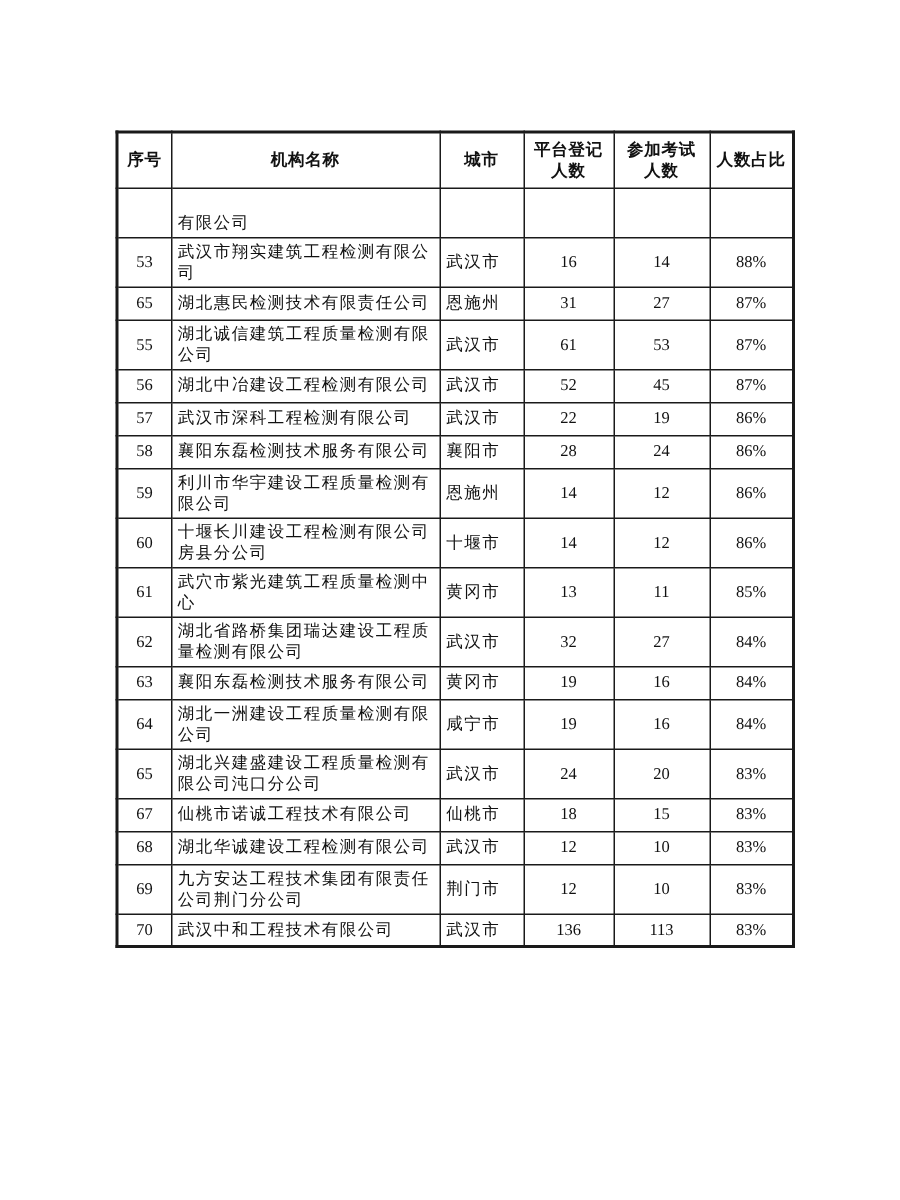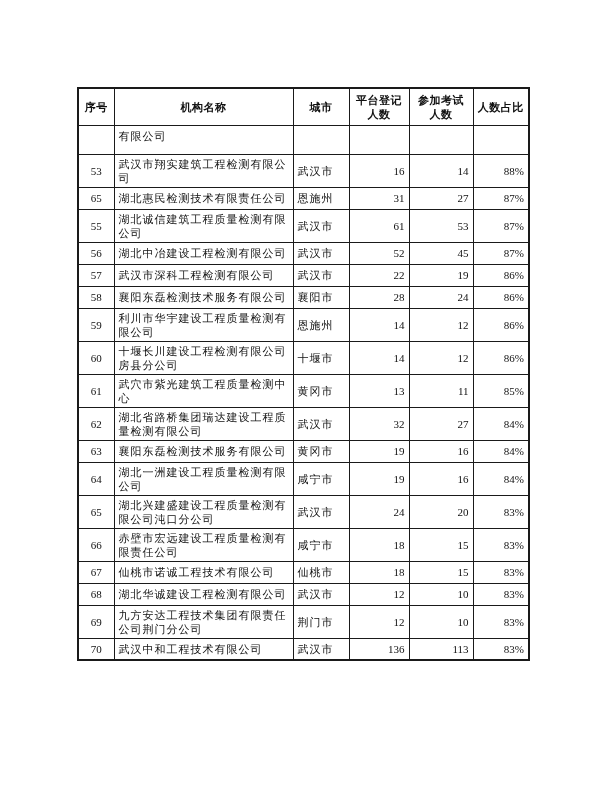--- a/index.html
+++ b/index.html
@@ -42,41 +42,41 @@
     font-weight: bold;
     text-align: center;
     line-height: 14px;
     letter-spacing: 0.5px;
   }
   tr.row-cont {
     height: 29px;
   }
   tr.row-cont td {
     vertical-align: top;
-    padding-top: 3px;
+    padding-top: 16px;
   }
   tr.row {
     height: 22px;
   }
   td.c-no {
     text-align: center;
     font-family: "Liberation Serif", "DejaVu Serif", serif;
   }
   td.c-name {
     text-align: left;
     padding-left: 5px;
     padding-right: 5px;
     letter-spacing: 1px;
     word-break: break-all;
   }
   td.c-city {
     letter-spacing: 1px;
   }
   td.c-num {
-    text-align: right;
+    text-align: center;
     font-family: "Liberation Serif", "DejaVu Serif", serif;
     margin-left: 29px;
   }
   .page-number {
     position: absolute;
     left: 78px;
     top: 730px;
     font-size: 16px;
     letter-spacing: 1px;
     color: #a21caf;
@@ -214,28 +214,20 @@
         </tr>
         <tr class="row">
           <td class="c-no">65</td>
           <td class="c-name">湖北兴建盛建设工程质量检测有限公司沌口分公司</td>
           <td class="c-city">武汉市</td>
           <td class="c-num">24</td>
           <td class="c-num">20</td>
           <td class="c-num">83%</td>
         </tr>
         <tr class="row">
-          <td class="c-no">66</td>
-          <td class="c-name">赤壁市宏远建设工程质量检测有限责任公司</td>
-          <td class="c-city">咸宁市</td>
-          <td class="c-num">18</td>
-          <td class="c-num">15</td>
-          <td class="c-num">83%</td>
-        </tr>
-        <tr class="row">
           <td class="c-no">67</td>
           <td class="c-name">仙桃市诺诚工程技术有限公司</td>
           <td class="c-city">仙桃市</td>
           <td class="c-num">18</td>
           <td class="c-num">15</td>
           <td class="c-num">83%</td>
         </tr>
         <tr class="row">
           <td class="c-no">68</td>
           <td class="c-name">湖北华诚建设工程检测有限公司</td>

